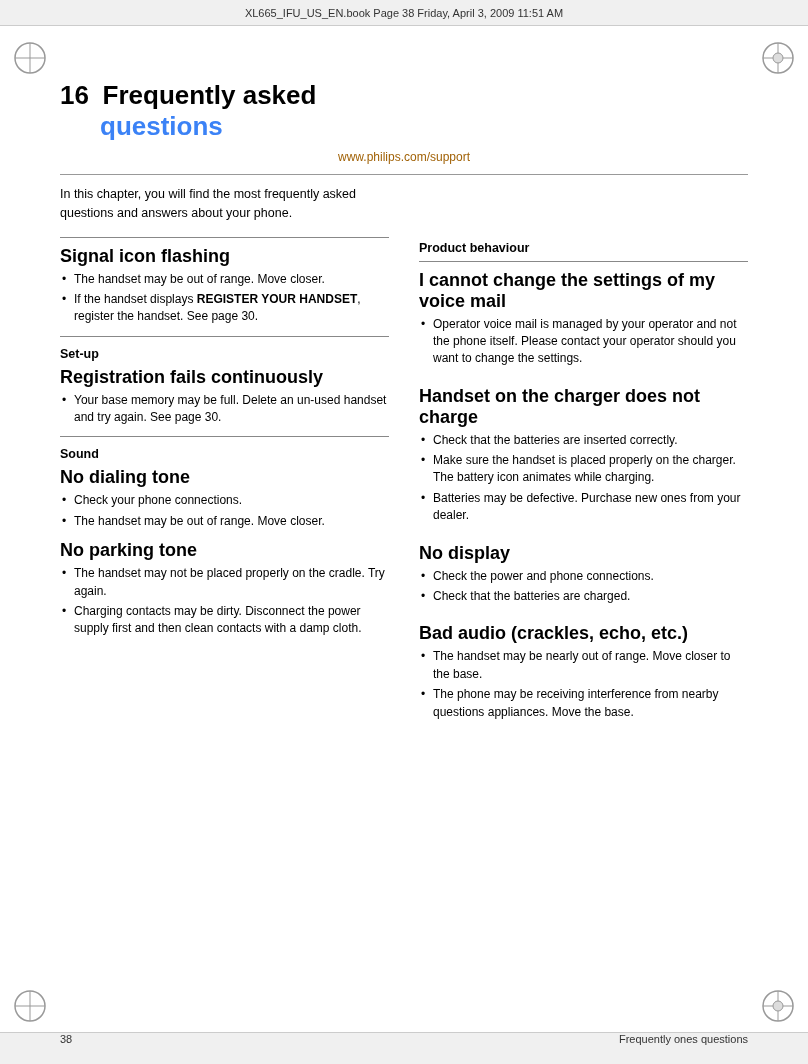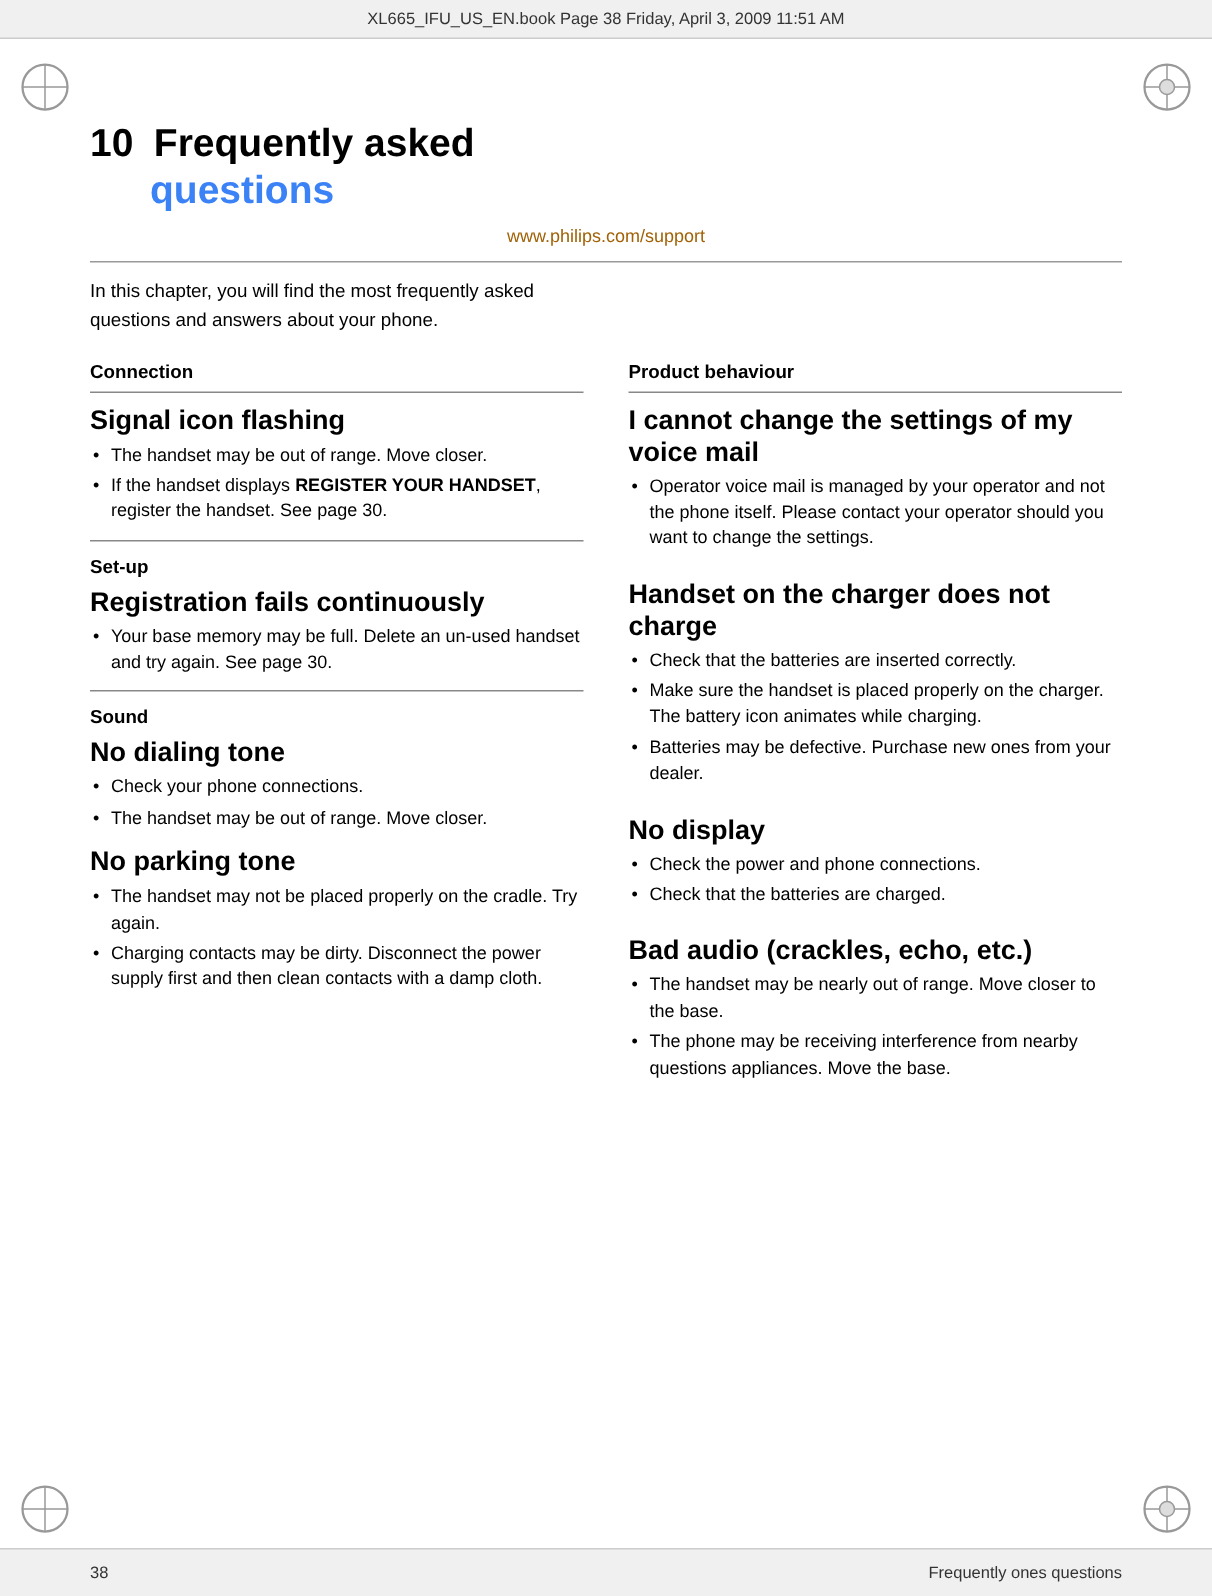--- a/index.html
+++ b/index.html
@@ -46,21 +46,21 @@
     
     .bottom-bar {
       position: absolute;
       bottom: 0;
       left: 0;
       right: 0;
       height: 32px;
       background: #f0f0f0;
       border-top: 1px solid #cccccc;
       display: flex;
-      align-items: center;
+      align-items: flex-start;
       justify-content: space-between;
       padding: 0 60px;
       font-size: 11px;
       color: #333;
     }
 
     
     .main-content {
       position: absolute;
       top: 80px;
@@ -202,37 +202,36 @@
       <circle cx="20" cy="20" r="15" fill="none" stroke="#999" stroke-width="1.5"></circle>
       <line x1="20" y1="5" x2="20" y2="35" stroke="#999" stroke-width="1"></line>
       <line x1="5" y1="20" x2="35" y2="20" stroke="#999" stroke-width="1"></line>
       <circle cx="20" cy="20" r="5" fill="#ddd" stroke="#999" stroke-width="1"></circle>
     </svg>
 </div>
 
 <div class="main-content">
 
   <div style="margin-bottom: 8px;">
-    <span style="font-size:26px; font-weight:bold; color:#000;">10</span>
+    <span style="font-size:26px; font-weight:bold; color:#000;">16</span>
     <span style="font-size:26px; font-weight:bold; color:#000000; margin-left:10px;">Frequently asked</span>
     <br>
     <span style="font-size:26px; font-weight:bold; color:#3b82f6; margin-left:40px;">questions</span>
   </div>
 
   <div class="website-url">www.philips.com/support</div>
   <hr class="top-divider">
 
   <p class="intro-text">In this chapter, you will find the most frequently asked questions and answers about your phone.</p>
 
   <div class="columns">
 
     <div class="col-left">
 
       <div>
-        <div class="section-label">Connection</div>
         <hr class="section-divider">
         <div class="subsection-label">Signal icon flashing</div>
         <ul class="bullet-list">
           <li>The handset may be out of range. Move closer.</li>
           <li>If the handset displays <span class="bold-inline">REGISTER YOUR HANDSET</span>, register the handset. See page 30.</li>
         </ul>
       </div>
 
       <div class="set-up-block">
         <div class="section-label">Set-up</div>

